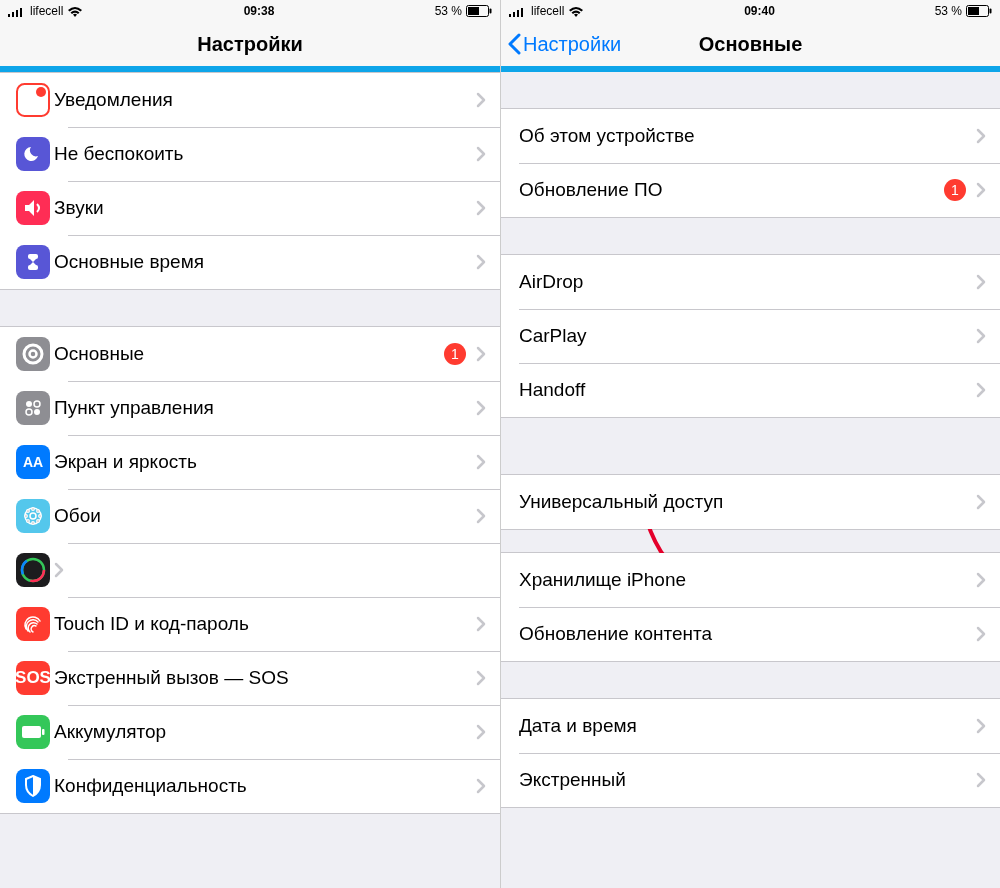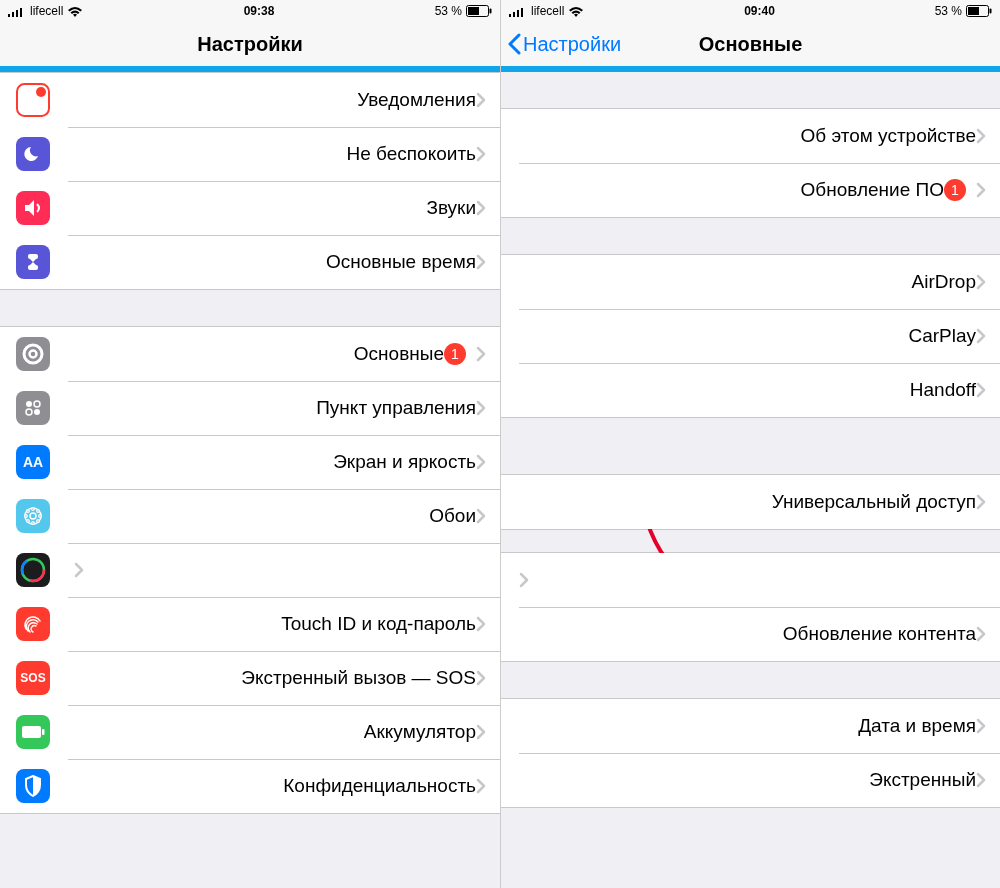--- a/index.html
+++ b/index.html
@@ -58,21 +58,21 @@
     display: flex;
     align-items: center;
     color: #007aff;
     font-size: 20px;
     cursor: pointer;
   }
   .nav-back svg { margin-right: 2px; }
 
   
   .list { flex: 1; display: flex; flex-direction: column; }
-  .group { background: #d946ef; border-top: 1px solid #c8c7cc; border-bottom: 1px solid #c8c7cc; text-align: right; }
+  .group { background: #d946ef; border-top: 1px solid #c8c7cc; border-bottom: 1px solid #c8c7cc; }
   .spacer { height: 36px; background: #efeff4; }
   .spacer-s { height: 22px; background: #efeff4; }
   .row {
     display: flex;
     align-items: center;
     height: 54px;
     padding-left: 16px;
     position: relative;
     background: #fff;
     cursor: pointer;
@@ -90,21 +90,21 @@
   .row.no-icon { padding-left: 18px; }
   .icon-box {
     width: 34px;
     height: 34px;
     border-radius: 8px;
     display: flex;
     align-items: center;
     justify-content: center;
     color: #fff;
     flex-shrink: 0;
-    margin-right: 24px;
+    margin-right: 4px;
     font-weight: 600;
   }
   .row-label {
     flex: 1;
     font-size: 19px;
     color: #000;
   }
   .row-accessory {
     display: flex;
     align-items: center;
@@ -351,21 +351,21 @@
           <div class="row-accessory">
             <span class="chevron">
               <svg width="10" height="16">
                 <path d="M2 2 L8 8 L2 14" stroke="#c7c7cc" stroke-width="2.5" fill="none" stroke-linecap="round" stroke-linejoin="round"></path>
               </svg>
             </span>
           </div>
         </div>
         <div class="row">
           <div class="icon-box" style="background: rgb(255, 59, 48);">
-            <span style="color:#fff;font-size:12px;font-weight:700;">SOS</span>
+            <span style="color:#fff;font-size:17px;font-weight:700;">SOS</span>
           </div>
           <div class="row-label">Экстренный вызов — SOS</div>
           <div class="row-accessory">
             <span class="chevron">
               <svg width="10" height="16">
                 <path d="M2 2 L8 8 L2 14" stroke="#c7c7cc" stroke-width="2.5" fill="none" stroke-linecap="round" stroke-linejoin="round"></path>
               </svg>
             </span>
           </div>
         </div>
@@ -520,20 +520,21 @@
               <svg width="10" height="16">
                 <path d="M2 2 L8 8 L2 14" stroke="#c7c7cc" stroke-width="2.5" fill="none" stroke-linecap="round" stroke-linejoin="round"></path>
               </svg>
             </span>
           </div>
         </div>
       </div>
     <div class="spacer-s"></div>
     <div class="group" id="right-g4">
         <div class="row no-icon">
+          <div class="row-label">Хранилище iPhone</div>
           <div class="row-accessory">
             <span class="chevron">
               <svg width="10" height="16">
                 <path d="M2 2 L8 8 L2 14" stroke="#c7c7cc" stroke-width="2.5" fill="none" stroke-linecap="round" stroke-linejoin="round"></path>
               </svg>
             </span>
           </div>
         </div>
         <div class="row no-icon">
           <div class="row-label">Обновление контента</div>

